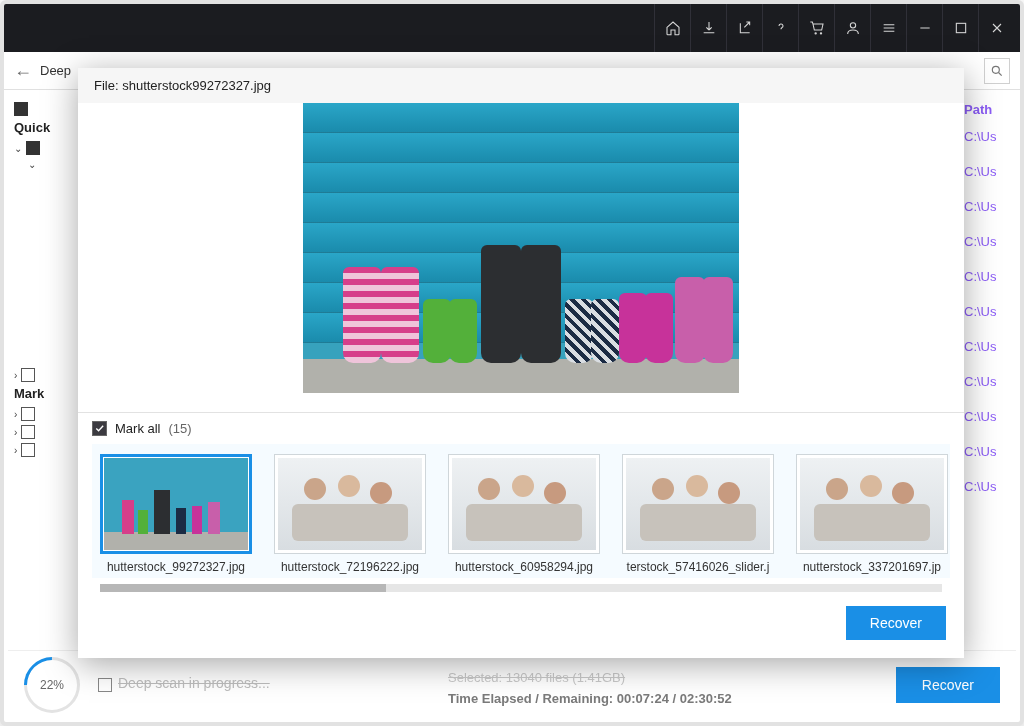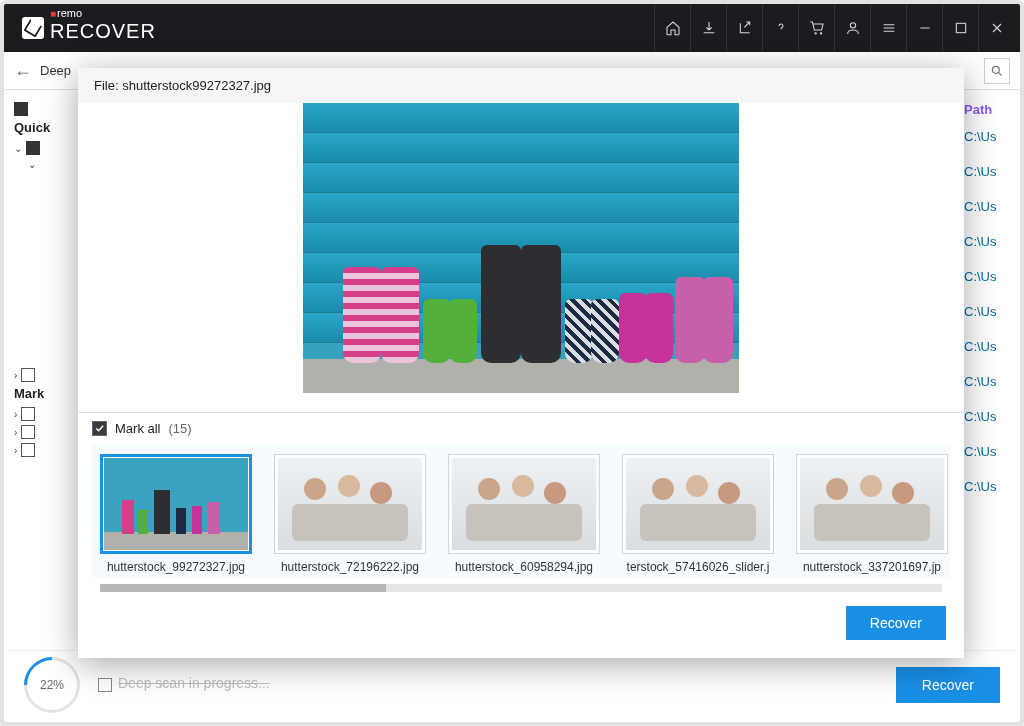--- a/index.html
+++ b/index.html
@@ -23,21 +23,21 @@
   .search-box svg{width:14px;height:14px;stroke:#777;fill:none;stroke-width:2;}
   .main-row { display:flex; height: calc(100% - 48px - 38px - 70px); }
   .side { width:64px; padding:8px 10px; font-size:13px; color:#222;}
   .side .sq { display:inline-block;width:14px;height:14px;border:1px solid #555;margin-right:4px;vertical-align:middle;}
   .side .sq.fill { background:#333; border:1px solid #333;}
   .side h4 { font-weight:600; font-size:13px; margin:4px 0 6px;}
   .side .tree-row{display:flex;align-items:center;gap:4px;margin:4px 0;}
   .side .chev{font-size:10px;color:#444;}
   .rcol { margin-left:auto; width:62px; padding-top:10px;}
   .rcol h4{font-weight:600;font-size:13px;color:#8b5cf6;padding:2px 6px;}
-  .rcol .pc{font-size:13px;color:#0369a1;padding:10px 6px;}
+  .rcol .pc{font-size:13px;color:#8b5cf6;padding:10px 6px;}
   .footer { position:absolute; bottom:4px; left:4px; right:4px; height:68px; background:#fff; display:flex; align-items:center; padding:0 16px; border-top:1px solid #eee;}
   .progress-ring { width:56px; height:56px; border-radius:50%; border:3px solid #e3e3e3; border-top-color:#1a8fe6; display:flex; align-items:center; justify-content:center; font-size:12px; color:#666; transform:rotate(-45deg);}
   .progress-ring span{transform:rotate(45deg);}
   .footer-mid { margin-left:18px; font-size:14px; color:#222;}
   .footer-mid .line1{color:#999; margin-bottom:2px;}
   .footer-mid .ico{display:inline-block;width:14px;height:14px;border:1px solid #888;margin-right:6px;vertical-align:middle;}
   .footer-right { margin-left:auto; }
   .btn-recover-main { background:#1a8fe6; color:#fff; border:none; padding:10px 26px; font-size:14px; cursor:pointer;}
   .footer-time { position:absolute; left:440px; bottom:8px; font-size:13px; color:#7a7a7a; line-height:1.6;}
   .modal-backdrop { position:absolute; inset:0; pointer-events:none;}
@@ -72,27 +72,20 @@
   .mini-scene{width:100%;height:100%;background:#3aa3c0;position:relative;}
   .people-scene{width:100%;height:100%;background:linear-gradient(#eef1f3,#d8dde1);position:relative;}
   .blob{position:absolute;border-radius:50%;}
 </style>
 </head>
 <body>
 
 <div class="window-frame">
 
   <div class="titlebar">
-    <div class="logo">
-      <div class="logo-icon"></div>
-      <div>
-        <span class="logo-remo">remo</span><br>
-        <span style="position:relative;top:-8px;">RECOVER</span>
-      </div>
-    </div>
     <div class="titlebar-spacer"></div>
     <div class="titlebar-icons">
       <div class="titlebar-btn">
           <svg viewBox="0 0 24 24">
             <path d="M3 11l9-8 9 8v10a1 1 0 0 1-1 1h-5v-7h-6v7H4a1 1 0 0 1-1-1z"></path>
           </svg>
         </div>
       <div class="titlebar-btn">
           <svg viewBox="0 0 24 24">
             <path d="M12 3v12m0 0l-4-4m4 4l4-4M4 19h16"></path>
@@ -203,20 +196,24 @@
         </div>
     </div>
   </div>
 
   <div class="footer">
     <div class="progress-ring">
         <span>22%</span>
       </div>
     <div class="footer-mid">
       <div class="line1"><span class="ico"></span><span style="text-decoration:line-through;color:#bdbdbd;">Deep scan in progress...</span></div>
+    </div>
+    <div class="footer-time">
+      <div style="text-decoration:line-through;color:#c9c9c9;">Selected: 13040 files (1.41GB)</div>
+      <div><b>Time Elapsed / Remaining:</b> <b>00:07:24 / 02:30:52</b></div>
     </div>
     <div class="footer-right">
       <button class="btn-recover-main">Recover</button>
     </div>
   </div>
 
   <div class="modal-backdrop">
     <div class="modal">
       <div class="modal-sub">File: shutterstock99272327.jpg</div>
       <div class="preview-area">

